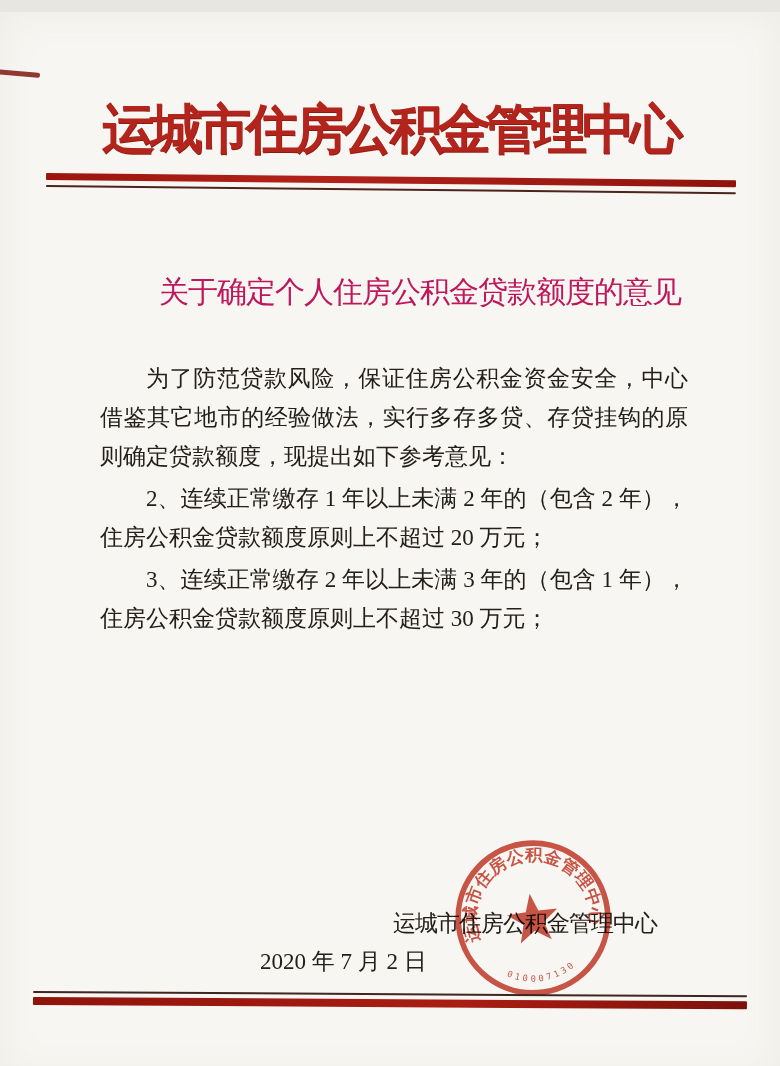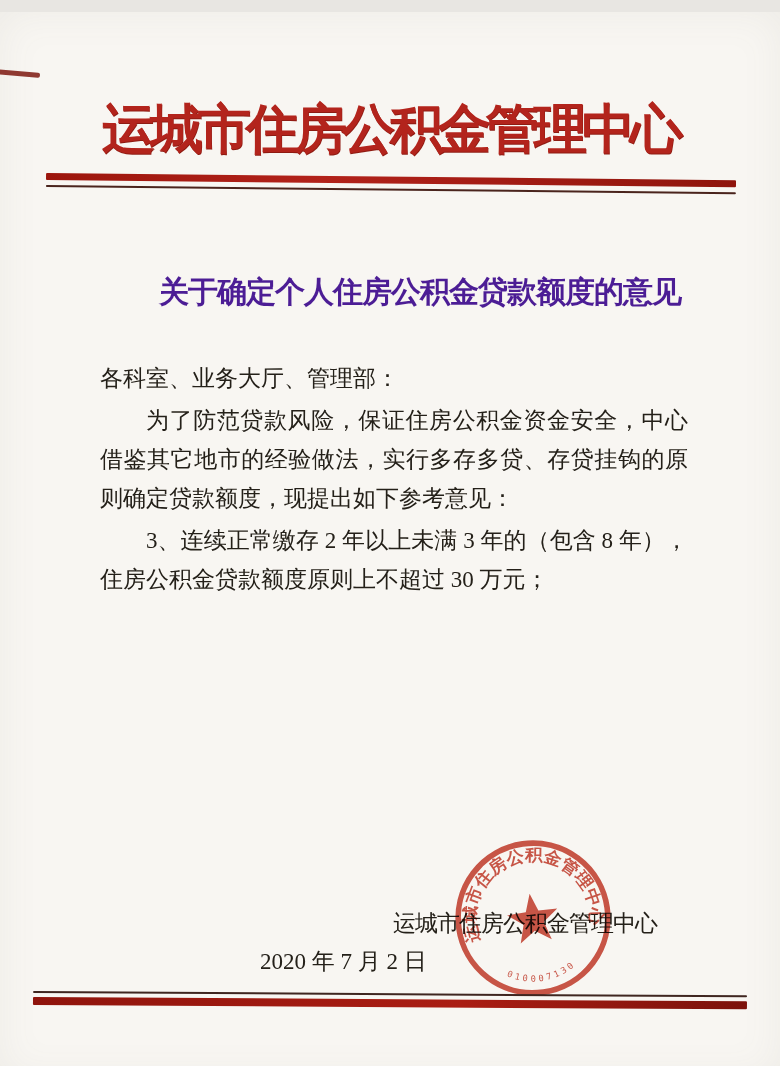--- a/index.html
+++ b/index.html
@@ -39,23 +39,23 @@
   .doc-number {
     position:absolute; top:191px; right:70px;
     font-size:22px; color:#3a332e;
     letter-spacing:1px;
     white-space:nowrap;
   }
   .doc-title {
     position:absolute; top:260px; left:0; right:0;
     padding-left:60px;
     text-align:center;
-    font-size:30px; font-weight:bold;
+    font-size:30px; font-weight:normal;
     letter-spacing:-1px;
-    color:#4c1d95;
+    color:#be185d;
     white-space:nowrap;
   }
   .body-text {
     position:absolute; top:347px; left:100px; width:588px;
     font-size:23px; line-height:39px;
     text-align:justify;
     color:#242019;
   }
   .body-text p { margin:0 0 3px 0; text-indent:2em; }
   .body-text p.salutation { text-indent:0; }
@@ -100,23 +100,23 @@
 
   <div class="divider-top">
     <div class="thick"></div>
     <div class="thin"></div>
   </div>
 
 
   <div class="doc-title">关于确定个人住房公积金贷款额度的意见</div>
 
   <div class="body-text">
-    <p class="salutation">各科室、业务大厅、管理部：</p>
     <p>为了防范贷款风险，保证住房公积金资金安全，中心借鉴其它地市的经验做法，实行多存多贷、存贷挂钩的原则确定贷款额度，现提出如下参考意见：</p>
-    <p>3、连续正常缴存 2 年以上未满 3 年的（包含 8 年），住房公积金贷款额度原则上不超过 30 万元；</p>
+    <p>2、连续正常缴存 1 年以上未满 2 年的（包含 2 年），住房公积金贷款额度原则上不超过 20 万元；</p>
+    <p>3、连续正常缴存 2 年以上未满 3 年的（包含 1 年），住房公积金贷款额度原则上不超过 30 万元；</p>
   </div>
 
   <div class="signature">运城市住房公积金管理中心</div>
 
   <div class="sign-date">2020 年 7 月 2 日</div>
 
   <svg class="seal" viewBox="0 0 160 160">
     <defs>
       <path id="sealArcTop" d="M 25.9 94.5 A 56 56 0 1 1 134.1 94.5" fill="none"></path>
       <path id="sealArcBottom" d="M 40.1 127.5 A 62 62 0 0 0 119.9 127.5" fill="none"></path>

